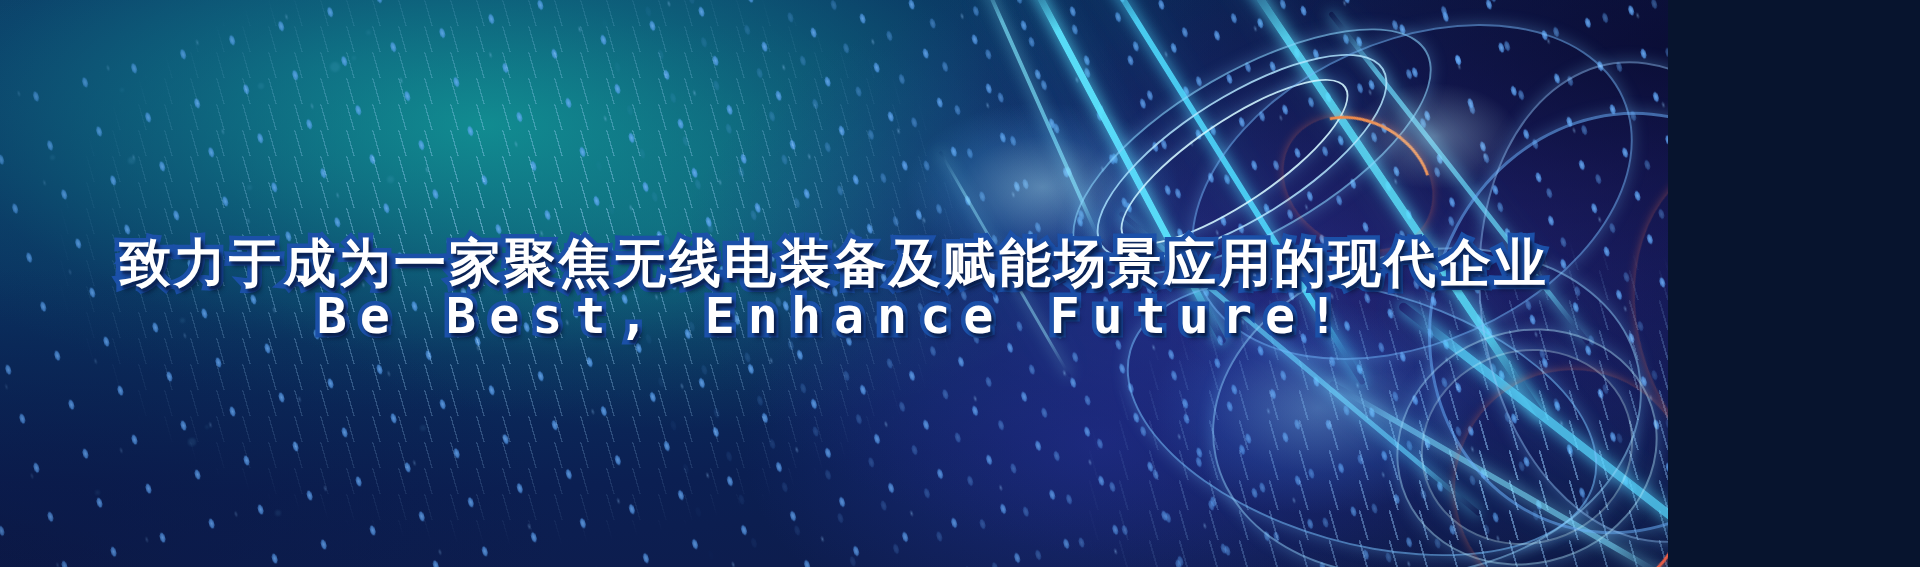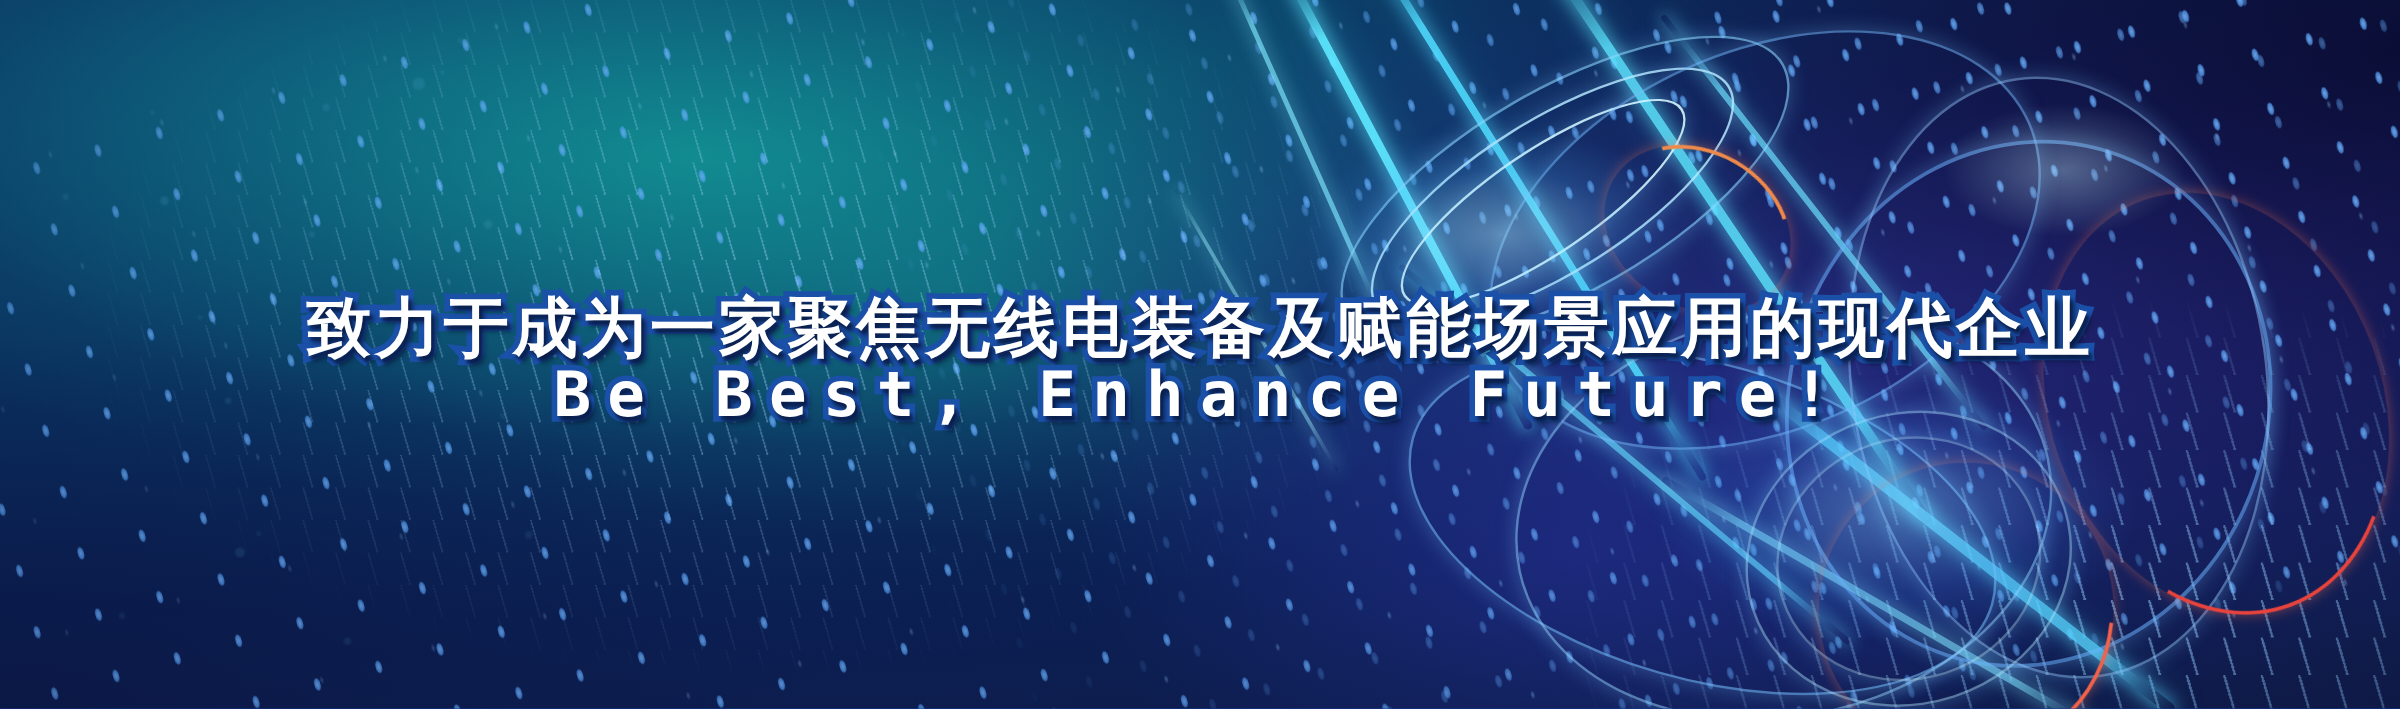--- a/index.html
+++ b/index.html
@@ -1,19 +1,19 @@
 <!DOCTYPE html>
 <html><head>
 <meta charset="utf-8">
 <style>
   html,body{margin:0;padding:0;background:#07142e;}
   #banner{
-    position:relative;width:1920px;height:567px;overflow:hidden;
+    position:relative;width:1668px;height:567px;overflow:hidden;
     font-family:"Liberation Sans","DejaVu Sans",sans-serif;
-    background:#1d4ed8;
+    background:#a21caf;
   }
   .layer{position:absolute;inset:0;pointer-events:none;}
 
   
   #bg-base{
     background:
       radial-gradient(130% 115% at 20% 12%, #0d4f74 0%, #0b3f68 22%, #0a2c5c 45%, #0b1f52 65%, #101a48 100%);
   }
   #bg-teal{
     background:

